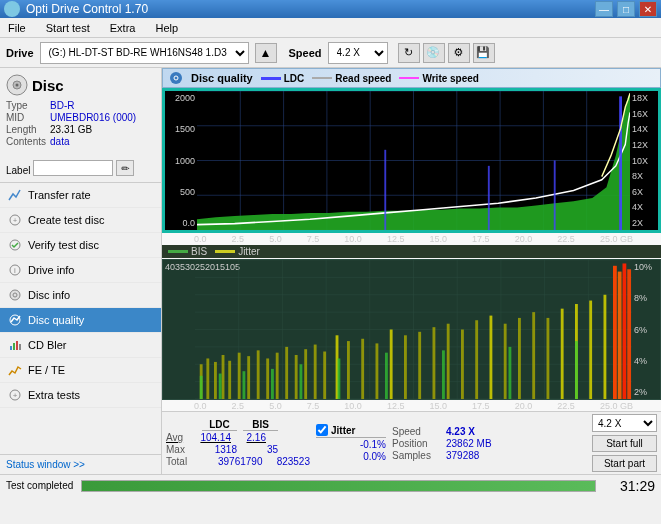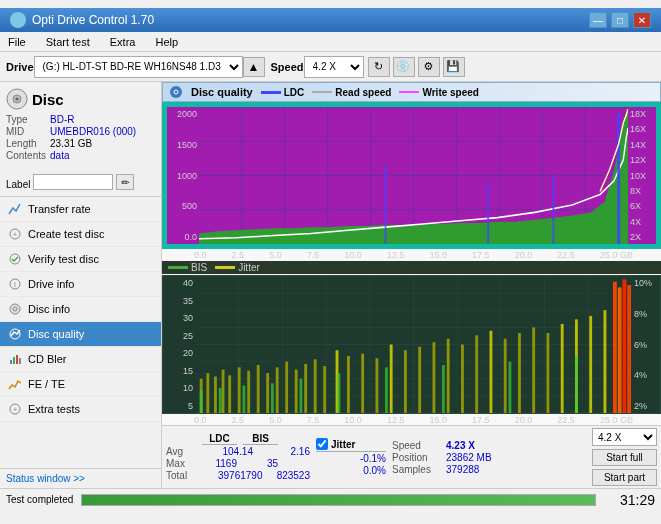--- a/index.html
+++ b/index.html
@@ -5,42 +5,41 @@
     * { box-sizing: border-box; margin: 0; padding: 0; }
     body { width: 661px; height: 524px; font-family: 'Segoe UI', Tahoma, sans-serif; font-size: 11px; background: #f0f0f0; overflow: hidden; }
 
     
     .title-bar {
       background: linear-gradient(to bottom, #4a90d9, #2a6cb5);
       color: white;
       display: flex;
       align-items: center;
       justify-content: space-between;
-      padding: 4px 10px;
-      height: 24px;
-      margin-top: 8px;
+      padding: 4px 4px;
+      height: 18px;
     }
     .title-bar-left { display: flex; align-items: center; gap: 6px; font-size: 12px; font-weight: 500; }
     .title-bar-icon { width: 16px; height: 16px; background: #7ec8e3; border-radius: 50%; display: inline-block; }
     .title-bar-controls { display: flex; gap: 4px; }
     .title-btn { width: 18px; height: 16px; background: #6aadda; border: 1px solid #5090c0; color: white; font-size: 10px; display: flex; align-items: center; justify-content: center; cursor: pointer; }
     .title-btn.close { background: #c0392b; }
 
     
     .menu-bar { background: #f0f0f0; padding: 2px 4px; display: flex; gap: 12px; border-bottom: 1px solid #ccc; height: 20px; align-items: center; }
     .menu-item { font-size: 11px; cursor: pointer; padding: 1px 4px; }
 
     
     .drive-bar {
       background: #f0f0f0;
       border-bottom: 1px solid #ccc;
       display: flex;
       align-items: center;
       padding: 3px 6px;
-      gap: 0;
+      gap: 6px;
       height: 30px;
     }
     .drive-label { font-weight: bold; font-size: 11px; }
     .drive-select { font-size: 10px; background: white; border: 1px solid #aaa; padding: 1px 4px; height: 22px; min-width: 200px; }
     .drive-eject { width: 22px; height: 20px; background: #e0e0e0; border: 1px solid #aaa; display: flex; align-items: center; justify-content: center; cursor: pointer; font-size: 12px; }
     .speed-label { font-weight: bold; font-size: 11px; margin-left: 6px; }
     .speed-select { font-size: 10px; background: white; border: 1px solid #aaa; padding: 1px 4px; height: 22px; width: 60px; }
     .drive-icons { display: flex; gap: 3px; margin-left: 4px; }
     .drive-icon-btn { width: 22px; height: 20px; background: #e0e0e0; border: 1px solid #aaa; display: flex; align-items: center; justify-content: center; cursor: pointer; font-size: 11px; }
 
@@ -273,21 +272,21 @@
         </div>
         <div class="legend-item">
           <div class="legend-color" style="background:#ff44ff; height:2px;"></div>
           <span>Write speed</span>
         </div>
       </div>
     </div>
 
     <div style="flex:1; display:flex; flex-direction:column; overflow:hidden; gap:1px;">
 
-      <div style="flex:1; position:relative; background:#a21caf; border:5px solid #14b8a6; display:flex; overflow:hidden;justify-content:flex-end;">
+      <div style="flex:1; position:relative; background:#000000; border:3px solid #14b8a6; display:flex; overflow:hidden;justify-content:flex-end;">
 
         <div style="width:32px; display:flex; flex-direction:column; justify-content:space-between; padding:2px 2px; text-align:right; color:#ccc; font-size:9px; flex-shrink:0;">
           <span>2000</span>
           <span>1500</span>
           <span>1000</span>
           <span>500</span>
           <span>0.0</span>
         </div>
 
         <div style="flex:1; position:relative; overflow:hidden;">
@@ -357,21 +356,21 @@
           <span style="color:#ccc;">BIS</span>
         </div>
         <div style="display:flex; align-items:center; gap:3px;">
           <div style="width:20px; height:3px; background:#cccc22;"></div>
           <span style="color:#ccc;">Jitter</span>
         </div>
       </div>
 
       <div style="flex:1; position:relative; background:#1e3a2e; border:1px solid #2a4a3e; display:flex; overflow:hidden;">
 
-        <div style="width:32px; display:flex; flex-direction:column; justify-content:space-between; padding:2px 2px; text-align:right; color:#ccc; font-size:9px; flex-shrink:0;">
+        <div style="width:32px; display:flex; justify-content:space-between; padding:2px 2px; text-align:right; color:#ccc; font-size:9px; flex-shrink:0;">
           <span>40</span>
           <span>35</span>
           <span>30</span>
           <span>25</span>
           <span>20</span>
           <span>15</span>
           <span>10</span>
           <span>5</span>
         </div>
 
@@ -480,28 +479,28 @@
     </div>
 
     <div style="background:#f0f0f0; border-top:1px solid #ccc; display:flex; align-items:center; padding:2px 4px; gap:6px; font-size:10px; flex-shrink:0;">
 
       <div style="display:flex; flex-direction:column; gap:1px; min-width:80px;">
         <div style="display:flex; gap:6px;">
           <span style="width:30px; text-align:center;"></span>
           <span style="width:35px; font-weight:bold; text-align:center; border-bottom:1px solid #aaa;">LDC</span>
           <span style="width:35px; font-weight:bold; text-align:center; border-bottom:1px solid #aaa;">BIS</span>
         </div>
-        <div style="display:flex; gap:22px;">
+        <div style="display:flex; gap:0;text-decoration:underline;">
           <span style="width:30px; color:#555;">Avg</span>
           <span style="width:35px; color:#0000cc; text-align:right;">104.14</span>
           <span style="width:35px; color:#0000cc; text-align:right;">2.16</span>
         </div>
         <div style="display:flex; gap:6px;">
           <span style="width:30px; color:#555;">Max</span>
-          <span style="width:35px; color:#0000cc; text-align:right;">1169</span>
+          <span style="width:35px; color:#0000cc; text-align:right;">1318</span>
           <span style="width:35px; color:#0000cc; text-align:right;">35</span>
         </div>
         <div style="display:flex; gap:22px;">
           <span style="width:30px; color:#555;">Total</span>
           <span style="width:35px; color:#0000cc; text-align:right;">39761790</span>
           <span style="width:35px; color:#0000cc; text-align:right;">823523</span>
         </div>
       </div>
 
       <div style="display:flex; flex-direction:column; gap:1px; min-width:70px;">

